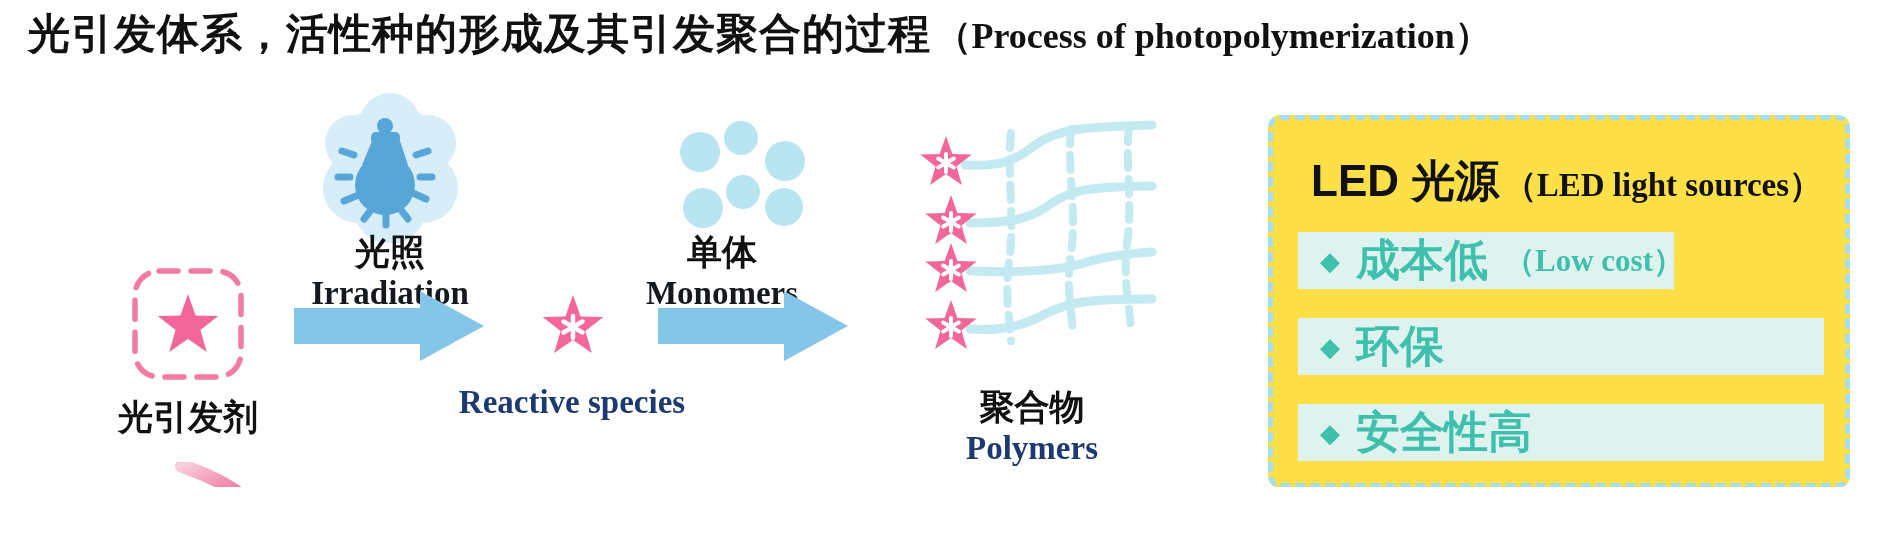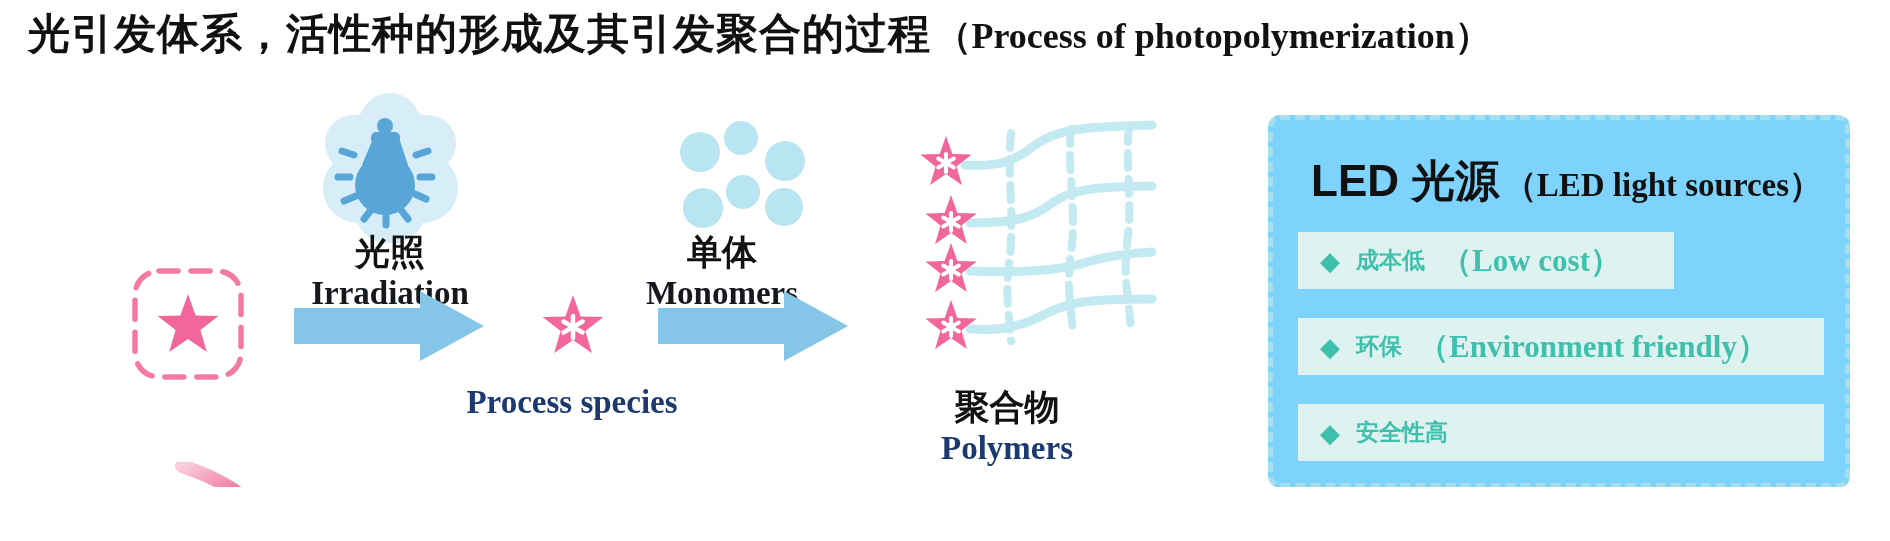--- a/index.html
+++ b/index.html
@@ -15,48 +15,49 @@
   .stage{position:absolute;text-align:center;}
   .stage .zh{display:block;font-size:35px;font-weight:bold;color:#111;line-height:46px;}
   .stage .en{display:block;font-family:"Liberation Serif",serif;font-size:33px;font-weight:bold;line-height:36px;}
   .en-navy{color:#1c3a70;}
   .en-black{color:#15181c;}
 
   .abs{position:absolute;}
 
   
   .led-panel{position:absolute;left:1268px;top:115px;width:582px;height:373px;
-    border:5px dashed #a5dfee;border-radius:12px;box-sizing:border-box;background:#7dd3fc;}
+    border:5px dashed #a5dfee;border-radius:12px;box-sizing:border-box;background:#fde047;}
   .led-title{position:absolute;left:38px;top:32px;white-space:nowrap;}
   .led-title .zh{font-size:44px;font-weight:bold;color:#111;}
   .led-title .en{font-family:"Liberation Serif",serif;font-size:33px;font-weight:bold;color:#111;}
   .led-item{position:absolute;left:25px;height:57px;background:#def2ef;
     display:flex;align-items:center;gap:16px;padding-left:22px;box-sizing:border-box;white-space:nowrap;}
   .led-item .bullet{color:#3ec0ad;font-size:26px;line-height:1;}
-  .led-item .zh{font-size:23px;font-weight:bold;color:#3ec0ad;}
+  .led-item .zh{font-size:44px;font-weight:bold;color:#3ec0ad;}
   .led-item .en{font-family:"Liberation Serif",serif;font-size:31px;font-weight:bold;color:#3ec0ad;}
   .item-0{top:112px;width:376px;}
   .item-1{top:198px;width:526px;}
   .item-2{top:284px;width:526px;}
 </style>
 </head>
 <body>
 
 <div class="canvas">
 
   <div class="main-title">
     <span class="zh">光引发体系，活性种的形成及其引发聚合的过程</span>
     <span class="en">（Process of photopolymerization）</span>
   </div>
 
   <svg class="abs" style="left:130px;top:266px;" width="116" height="116" viewBox="0 0 116 116">
     <rect x="5" y="5" width="106" height="106" rx="24" fill="none" stroke="#f37ba2" stroke-width="5.5" stroke-dasharray="19 13" stroke-linecap="round"></rect>
     <polygon transform="translate(58,60)" fill="#f2679a" points="0,-32 7.6,-10.5 30.4,-9.9 12.4,4 18.8,25.9 0,13 -18.8,25.9 -12.4,4 -30.4,-9.9 -7.6,-10.5"></polygon>
   </svg>
   <div class="stage" style="left:58px;top:394px;width:260px;">
+    <span class="zh">光引发剂</span>
   </div>
 
   <svg class="abs" style="left:150px;top:462px;" width="150" height="79" viewBox="0 0 150 79">
     <defs>
       <linearGradient id="pinkgrad" x1="0" y1="0" x2="1" y2="1">
         <stop offset="0" stop-color="#f9cddc"></stop>
         <stop offset="1" stop-color="#ee5289"></stop>
       </linearGradient>
     </defs>
     <path d="M32,4 C66,16 84,26 104,44" fill="none" stroke="url(#pinkgrad)" stroke-width="14" stroke-linecap="round"></path>
@@ -104,21 +105,21 @@
     <g transform="translate(35,33)">
       <polygon fill="#f4679b" points="0,-32 7.6,-10.5 30.4,-9.9 12.4,4 18.8,25.9 0,13 -18.8,25.9 -12.4,4 -30.4,-9.9 -7.6,-10.5"></polygon>
       <g stroke="#ffffff" stroke-width="4.5" stroke-linecap="round">
         <line x1="0" y1="-11" x2="0" y2="11"></line>
         <line x1="-9.5" y1="-5.5" x2="9.5" y2="5.5"></line>
         <line x1="-9.5" y1="5.5" x2="9.5" y2="-5.5"></line>
       </g>
     </g>
   </svg>
   <div class="stage" style="left:447px;top:384px;width:250px;">
-    <span class="en en-navy">Process species</span>
+    <span class="en en-navy">Reactive species</span>
   </div>
 
   <svg class="abs" style="left:675px;top:112px;" width="135" height="118" viewBox="0 0 135 118">
     <g fill="#b9e4f1">
       <circle cx="25" cy="40" r="20"></circle>
       <circle cx="66" cy="26" r="17"></circle>
       <circle cx="110" cy="49" r="20"></circle>
       <circle cx="28" cy="96" r="20"></circle>
       <circle cx="68" cy="80" r="17"></circle>
       <circle cx="109" cy="95" r="19"></circle>
@@ -173,41 +174,40 @@
       <g transform="translate(41,224)">
         <polygon fill="#f2679a" points="0,-27 6.4,-8.9 25.7,-8.4 10.5,3.4 15.9,21.9 0,11 -15.9,21.9 -10.5,3.4 -25.7,-8.4 -6.4,-8.9"></polygon>
         <g stroke="#ffffff" stroke-width="4" stroke-linecap="round">
           <line x1="0" y1="-9" x2="0" y2="9"></line>
             <line x1="-7.8" y1="-4.5" x2="7.8" y2="4.5"></line>
             <line x1="-7.8" y1="4.5" x2="7.8" y2="-4.5"></line>
         </g>
       </g>
     </g>
   </svg>
-  <div class="stage" style="left:882px;top:384px;width:250px;">
+  <div class="stage" style="left:907px;top:384px;width:250px;">
     <span class="zh">聚合物</span>
     <span class="en en-navy">Polymers</span>
   </div>
 
   <div class="led-panel">
     <div class="led-title">
       <span class="zh">LED 光源</span>
       <span class="en">（LED light sources）</span>
     </div>
 
     <div class="led-item item-0">
       <span class="bullet">◆</span>
       <span class="zh">成本低</span>
       <span class="en">（Low cost）</span>
     </div>
 
     <div class="led-item item-1">
       <span class="bullet">◆</span>
       <span class="zh">环保</span>
-      <span class="en">（Environment friendly）</span>
     </div>
 
     <div class="led-item item-2">
       <span class="bullet">◆</span>
       <span class="zh">安全性高</span>
     </div>
   </div>
 
 </div>
 

